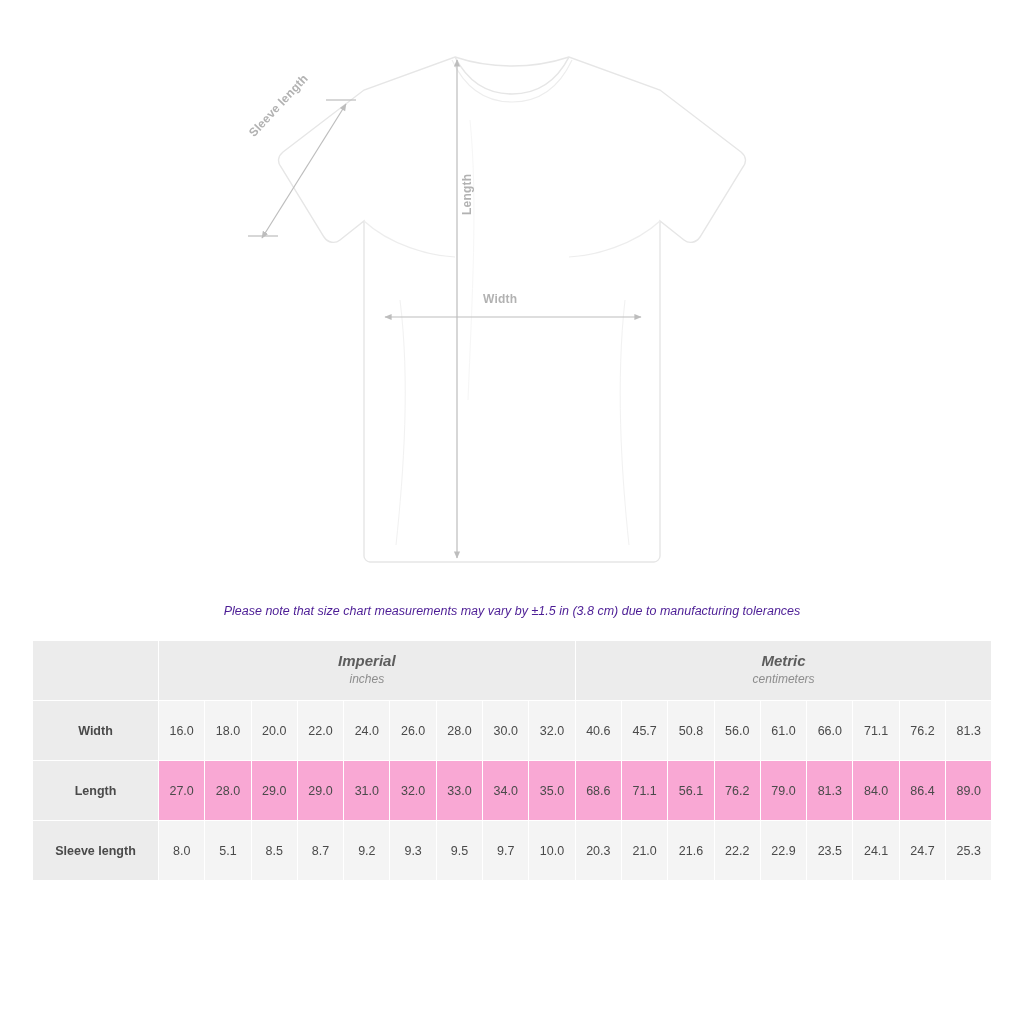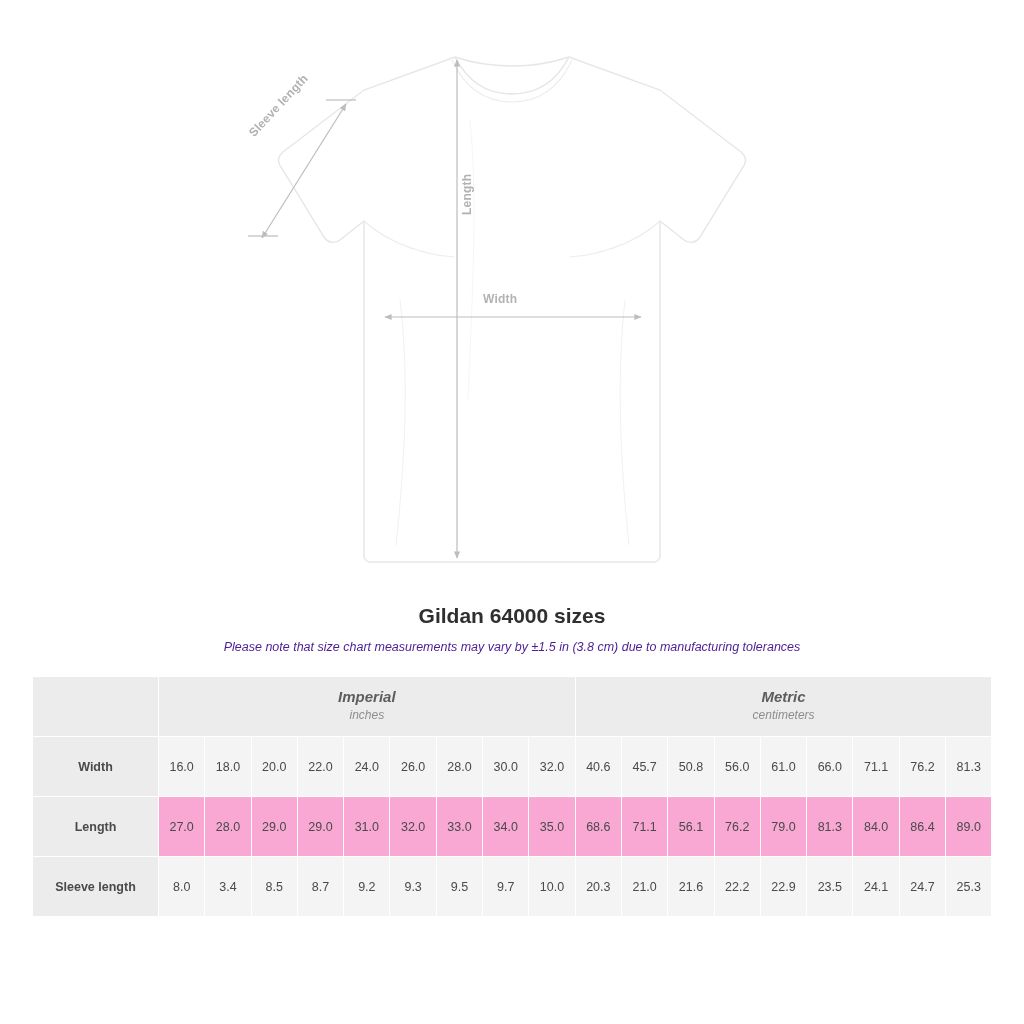--- a/index.html
+++ b/index.html
@@ -190,21 +190,20 @@
       <line x1="385" y1="317" x2="641" y2="317" marker-start="url(#arrTail)" marker-end="url(#arrHead)"></line>
     </g>
   </svg>
 
   <div class="measure-label lbl-sleeve">Sleeve length</div>
   <div class="measure-label lbl-length">Length</div>
   <div class="measure-label lbl-width">Width</div>
 </div>
 
 <div class="title-block">
-  <h1 class="chart-title">Gildan 64000 sizes</h1>
   <div class="chart-note">Please note that size chart measurements may vary by ±1.5 in (3.8 cm) due to manufacturing tolerances</div>
 </div>
 
 <div class="table-wrap">
   <table class="size-table">
     <colgroup>
       <col style="width:126px">
       <col span="18" style="width:46.3px">
     </colgroup>
     <tbody>
@@ -261,21 +260,21 @@
         <td class="data-cell">79.0</td>
         <td class="data-cell">81.3</td>
         <td class="data-cell">84.0</td>
         <td class="data-cell">86.4</td>
         <td class="data-cell">89.0</td>
       </tr>
 
       <tr class="band-a">
         <td class="row-label">Sleeve length</td>
         <td class="data-cell">8.0</td>
-        <td class="data-cell">3.4</td>
+        <td class="data-cell">5.1</td>
         <td class="data-cell">8.5</td>
         <td class="data-cell">8.7</td>
         <td class="data-cell">9.2</td>
         <td class="data-cell">9.3</td>
         <td class="data-cell">9.5</td>
         <td class="data-cell">9.7</td>
         <td class="data-cell">10.0</td>
         <td class="data-cell">20.3</td>
         <td class="data-cell">21.0</td>
         <td class="data-cell">21.6</td>

